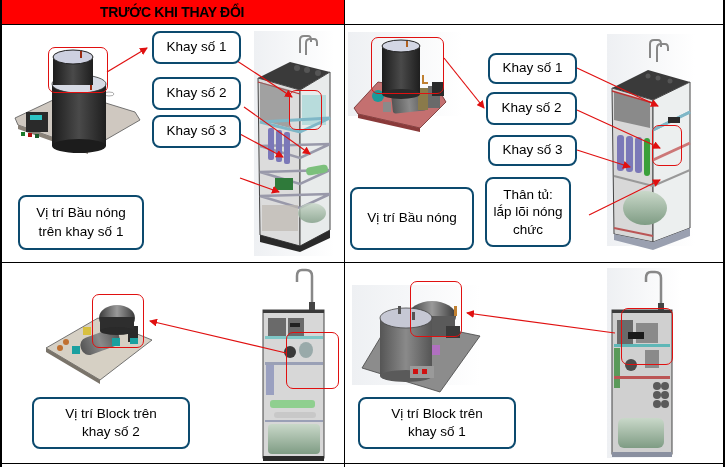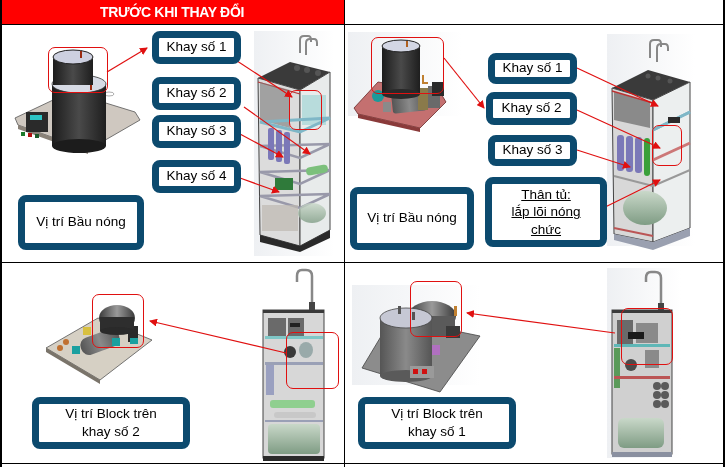--- a/index.html
+++ b/index.html
@@ -1,20 +1,20 @@
 <!DOCTYPE html>
 <html><head>
 <meta charset="utf-8">
 <style>
   html,body{margin:0;padding:0;background:#fff;}
   body{width:725px;height:467px;position:relative;overflow:hidden;font-family:"Liberation Sans",sans-serif;}
   .frame{position:absolute;left:0;top:0;width:725px;height:467px;}
-  .hdr{position:absolute;top:0;height:24px;background:#ff0000;color:#ffffff;font-weight:bold;font-size:14px;display:flex;align-items:center;justify-content:center;letter-spacing:-0.3px;}
+  .hdr{position:absolute;top:0;height:24px;background:#ff0000;color:#000000;font-weight:bold;font-size:14px;display:flex;align-items:center;justify-content:center;letter-spacing:-0.3px;}
   .gl{position:absolute;background:#000;}
-  .callout{position:absolute;background:#fff;border:7px solid #0c4a6e;border-radius:8px;color:#000;font-size:13.5px;display:flex;align-items:center;justify-content:center;text-align:center;line-height:1.35;box-sizing:border-box;}
+  .callout{position:absolute;background:#fff;border:2px solid #0c4a6e;border-radius:8px;color:#000;font-size:13.5px;display:flex;align-items:center;justify-content:center;text-align:center;line-height:1.35;box-sizing:border-box;}
   .callout span{display:block;}
   .redbox{position:absolute;border:1.5px solid #e01010;border-radius:7px;box-sizing:border-box;}
   svg.ov{position:absolute;left:0;top:0;width:725px;height:467px;pointer-events:none;}
 </style>
 </head>
 <body>
 
 <div class="frame">
 
   <div class="hdr" style="left:0;width:344px;">
@@ -279,37 +279,35 @@
 
   <div class="callout" style="left:152px;top:31px;width:89px;height:33px;">
       <span>Khay số 1</span>
     </div>
   <div class="callout" style="left:152px;top:77px;width:89px;height:33px;">
       <span>Khay số 2</span>
     </div>
   <div class="callout" style="left:152px;top:115px;width:89px;height:33px;">
       <span>Khay số 3</span>
     </div>
-  <div class="callout" style="left:152px;top:160px;width:89px;height:33px;">
-      <span>Khay số 4</span>
-    </div>
   <div class="callout" style="left:18px;top:195px;width:126px;height:55px;flex-direction:column;">
     <span>Vị trí Bầu nóng</span>
+    <span>trên khay số 1</span>
   </div>
 
   <div class="callout" style="left:488px;top:53px;width:89px;height:31px;">
       <span>Khay số 1</span>
     </div>
   <div class="callout" style="left:486px;top:92px;width:91px;height:33px;">
       <span>Khay số 2</span>
     </div>
   <div class="callout" style="left:488px;top:135px;width:89px;height:31px;">
       <span>Khay số 3</span>
     </div>
-  <div class="callout" style="left:485px;top:177px;width:122px;height:70px;flex-direction:column;line-height:1.3;text-decoration:underline;">
+  <div class="callout" style="left:485px;top:177px;width:86px;height:70px;flex-direction:column;line-height:1.3;">
     <span>Thân tủ:</span>
     <span>lắp lõi nóng</span>
     <span>chức</span>
   </div>
   <div class="callout" style="left:350px;top:187px;width:124px;height:63px;flex-direction:column;">
     <span>Vị trí Bầu nóng</span>
   </div>
 
   <div class="callout" style="left:32px;top:397px;width:158px;height:52px;flex-direction:column;">
     <span>Vị trí Block trên</span>

